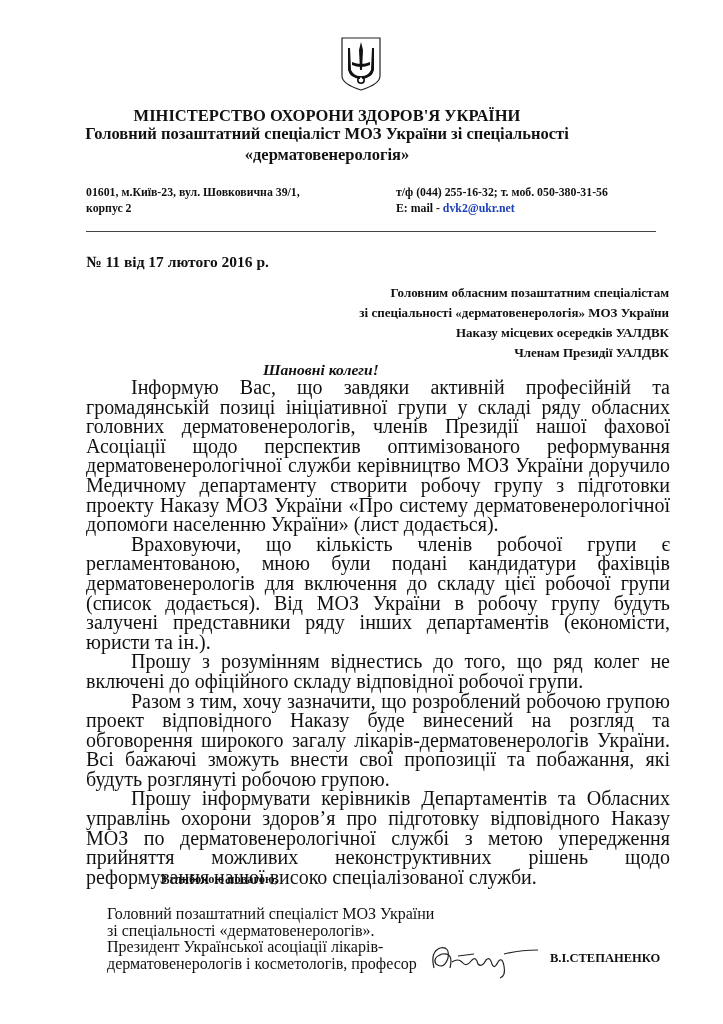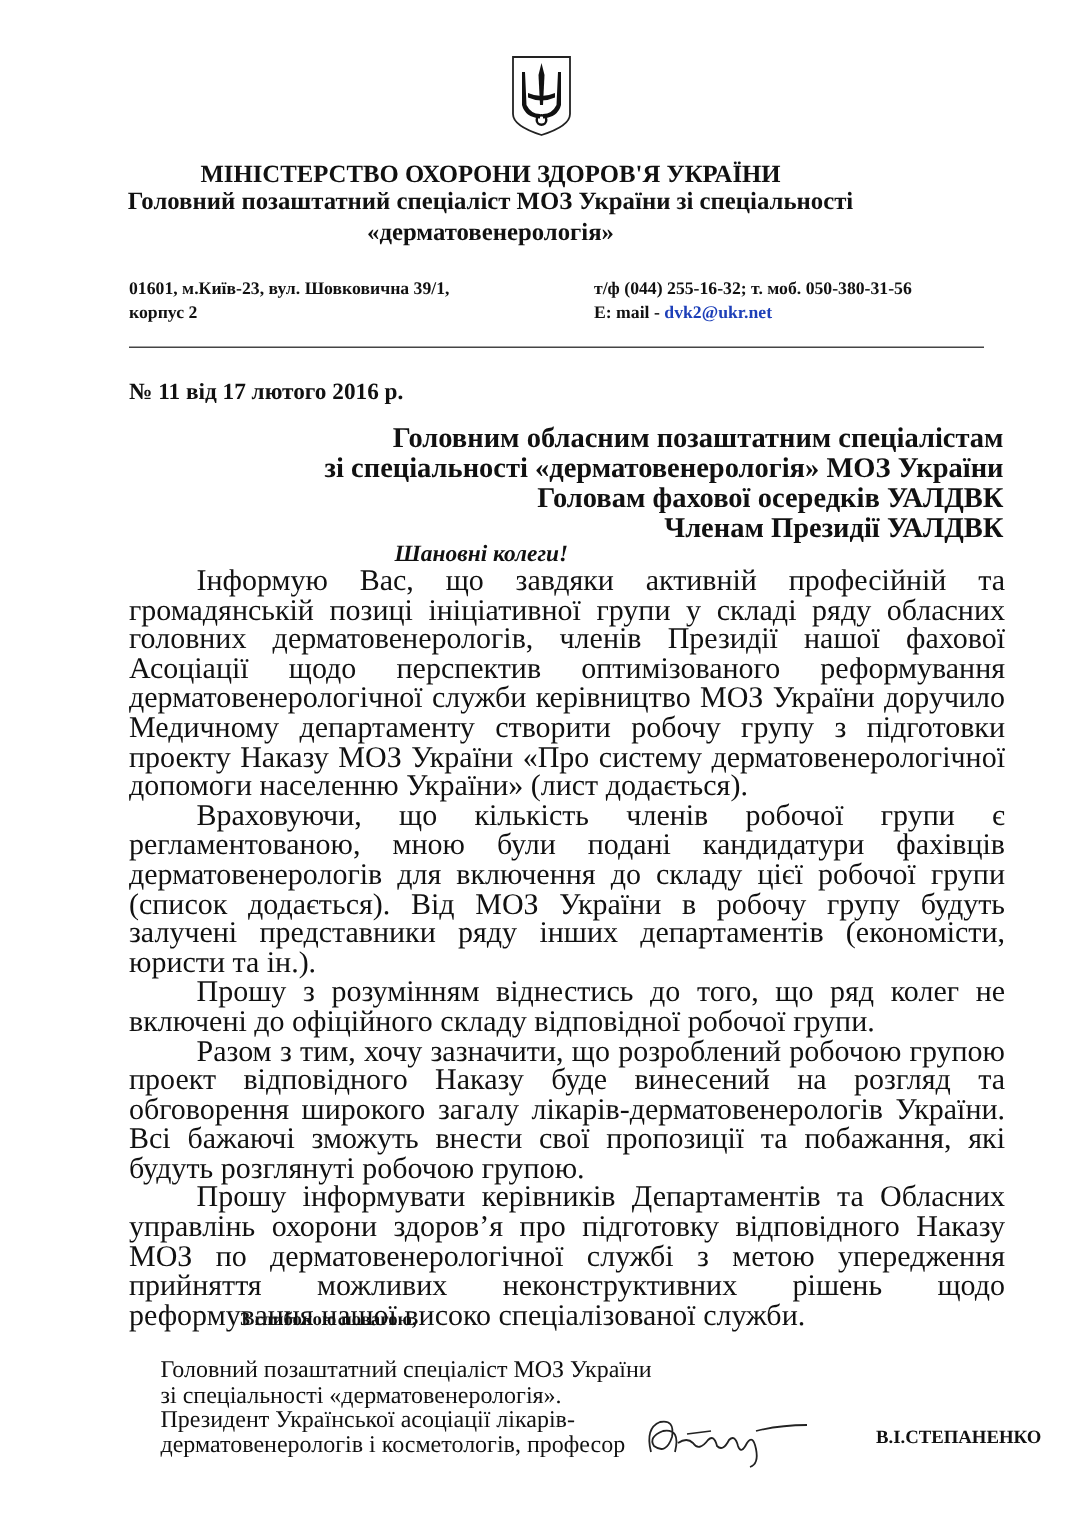--- a/index.html
+++ b/index.html
@@ -11,28 +11,28 @@
   .h1 { top: 106px; font-size: 16.5px; }
   .h2 { top: 124px; font-size: 16.5px; }
   .h3 { top: 145px; font-size: 16.5px; }
   .contact { font-size: 11.8px; font-weight: bold; line-height: 16px; }
   .addr { left: 86px; top: 184px; }
   .phone { left: 396px; top: 184px; }
   .email-link { color: #1d3fb8; }
   .rule { left: 86px; top: 231px; width: 570px; height: 1px; background: #444; }
   .ref { left: 86px; top: 253px; font-size: 15.5px; font-weight: bold; text-align: right; }
   .addressees { right: 54px; top: 283px; text-align: right; font-weight: bold;
-                font-size: 19px; line-height: 20px; }
+                font-size: 13px; line-height: 20px; }
   .salute { left: 263px; top: 361px; font-size: 15.6px; font-weight: bold; font-style: italic; }
   .body { left: 86px; top: 378px; width: 584px; font-size: 20px; line-height: 19.6px; }
   .body p { margin: 0; text-align: justify; text-indent: 45px; }
   .closing { left: 160px; top: 872px; font-size: 12.5px; font-weight: bold; }
   .sigblock { left: 107px; top: 906px; font-size: 16px; font-weight: normal; line-height: 16.5px; }
   .signature { left: 428px; top: 938px; width: 112px; height: 44px; }
-  .signame { left: 550px; top: 951px; font-size: 12.5px; font-weight: bold; margin-left: 34px; }
+  .signame { left: 550px; top: 951px; font-size: 12.5px; font-weight: bold; }
 </style>
 </head>
 <body>
 
 <svg class="abs emblem" viewBox="0 0 42 56">
   <path d="M2 2 H40 V40 Q40 48 21 54 Q2 48 2 40 Z" fill="none" stroke="#222" stroke-width="1.2"></path>
   <path d="M21 6 L23 14 L22 34 L20 34 L19 14 Z" fill="#111"></path>
   <path d="M8 12 L10 12 L11 34 Q14 40 20 40 L20 43 Q10 42 8 34 Z" fill="#111"></path>
   <path d="M34 12 L32 12 L31 34 Q28 40 22 40 L22 43 Q32 42 34 34 Z" fill="#111"></path>
   <path d="M12 26 Q21 30 30 26 L30 29 Q21 33 12 29 Z" fill="#111"></path>
@@ -52,39 +52,39 @@
   <div><span>E: mail - </span><span class="email-link">dvk2@ukr.net</span></div>
 </div>
 
 <div class="abs rule"></div>
 
 <div class="abs ref">№ 11 від  17 лютого  2016 р.</div>
 
 <div class="abs addressees">
   <div>Головним обласним позаштатним спеціалістам</div>
   <div>зі спеціальності «дерматовенерологія» МОЗ України</div>
-  <div>Головам фахової осередків УАЛДВК</div>
+  <div>Наказу місцевих осередків УАЛДВК</div>
   <div>Членам Президії УАЛДВК</div>
 </div>
 
 <div class="abs salute">Шановні колеги!</div>
 
 <div class="abs body">
   <p>Інформую Вас, що завдяки активній професійній та громадянській позиці ініціативної групи у складі ряду обласних головних дерматовенерологів, членів Президії нашої фахової Асоціації щодо перспектив оптимізованого реформування дерматовенерологічної служби керівництво МОЗ України доручило  Медичному департаменту створити робочу групу з підготовки проекту Наказу МОЗ України «Про систему дерматовенерологічної допомоги населенню України» (лист додається).</p>
   <p>Враховуючи, що кількість членів робочої групи є регламентованою, мною були подані кандидатури фахівців дерматовенерологів для включення  до складу цієї робочої групи (список додається). Від МОЗ України в робочу групу будуть залучені представники ряду  інших департаментів (економісти, юристи та ін.).</p>
   <p>Прошу з розумінням віднестись до того, що ряд колег не включені до офіційного складу відповідної робочої групи.</p>
   <p>Разом з тим, хочу зазначити, що розроблений робочою групою проект відповідного Наказу буде винесений на розгляд та обговорення широкого загалу лікарів-дерматовенерологів України. Всі бажаючі зможуть внести свої пропозиції та побажання, які будуть розглянуті робочою групою.</p>
   <p>Прошу інформувати керівників Департаментів та Обласних управлінь охорони здоров’я про   підготовку відповідного Наказу МОЗ по дерматовенерологічної службі з метою упередження прийняття можливих неконструктивних рішень щодо реформування нашої високо спеціалізованої служби.</p>
 </div>
 
 <div class="abs closing">З глибокою повагою,</div>
 
 <div class="abs sigblock">
   <div>Головний позаштатний спеціаліст МОЗ України</div>
-  <div>зі спеціальності  «дерматовенерологія».</div>
+  <div>зі спеціальності  «дерматовенерологів».</div>
   <div>Президент Української асоціації лікарів-</div>
   <div>дерматовенерологів і косметологів, професор</div>
 </div>
 
 <svg class="abs signature" viewBox="0 0 112 44">
   <path d="M6 30 Q2 14 12 10 Q22 8 20 20 Q16 32 8 26 Q4 20 14 16 Q26 14 22 30" fill="none" stroke="#222" stroke-width="1.2"></path>
   <path d="M24 24 Q30 20 34 24 Q38 30 44 22 Q48 18 50 26 Q54 30 58 22 Q62 18 64 26 Q66 32 70 24 Q74 18 76 28 Q78 38 72 40" fill="none" stroke="#222" stroke-width="1.2"></path>
   <path d="M30 18 L46 16" fill="none" stroke="#222" stroke-width="1.1"></path>
   <path d="M76 16 Q92 12 110 12" fill="none" stroke="#222" stroke-width="1.2"></path>
 </svg>

